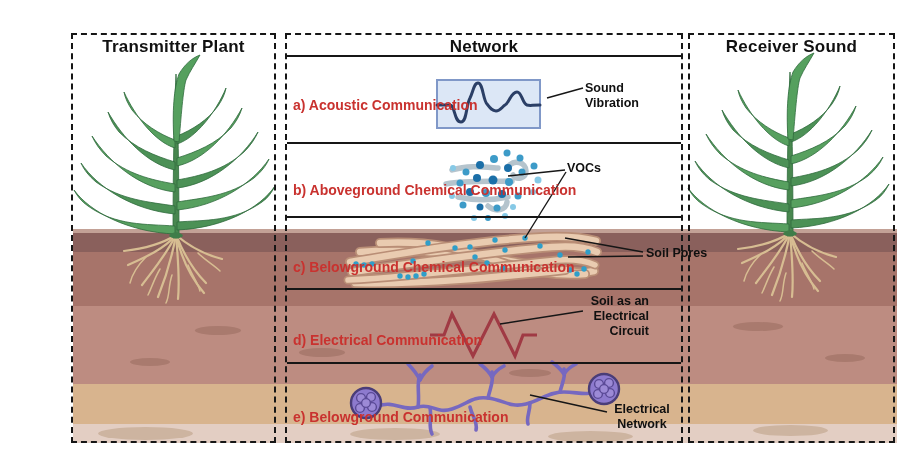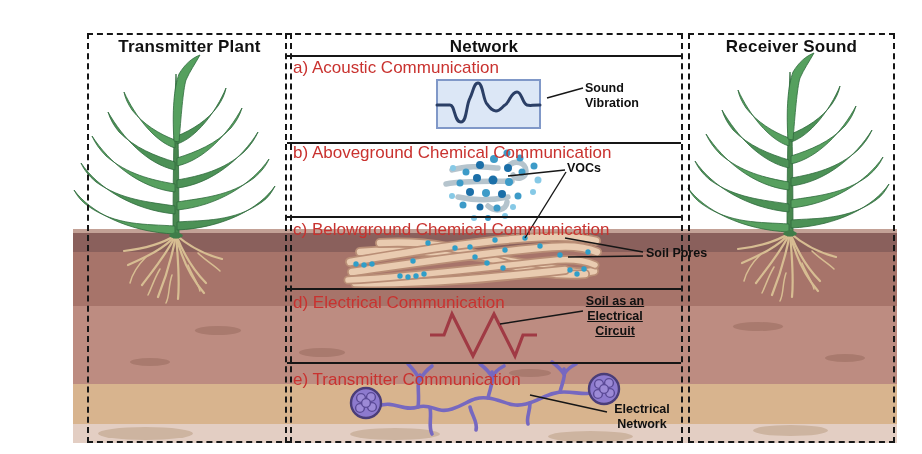--- a/index.html
+++ b/index.html
@@ -12,33 +12,33 @@
   .b1{top:4px;height:19px;background:#8a605c;}
   .b2{top:23px;height:54px;background:#a7746a;}
   .b3{top:77px;height:78px;background:#bd8c81;}
   .b4{top:155px;height:40px;background:#d8b48e;}
   .b5{top:195px;height:19px;background:#e3cec3;}
   .blob{position:absolute;border-radius:50%;}
   .blob.d3{background:#a97a6e;}
   .blob.d5{background:#cdb4a0;}
   
   .panel{position:absolute;top:33px;height:406px;border:2px dashed #161616;background:transparent;}
-  .panel-left{left:87px;width:201px;}
+  .panel-left{left:71px;width:201px;}
   .panel-mid{left:285px;width:394px;}
   .panel-right{left:688px;width:203px;}
   .panel-title{position:absolute;top:2px;left:0;width:100%;text-align:center;
                font-size:17px;font-weight:bold;color:#111;letter-spacing:0.2px;}
   .divider{position:absolute;left:0;width:100%;height:2.4px;background:#161616;}
-  .sec-head{position:absolute;left:6px;font-size:17px;font-weight:normal;color:#c9322f;}
+  .sec-head{position:absolute;left:6px;font-size:14px;font-weight:bold;color:#c9322f;margin-top:39px;}
   
   .ann{position:absolute;font-size:12.5px;font-weight:bold;color:#101010;line-height:1.18;}
   .ann-sound{left:585px;top:81px;width:66px;}
   .ann-vocs{left:567px;top:161px;width:60px;}
   .ann-pores{left:646px;top:246px;width:90px;}
-  .ann-circuit{left:581px;top:294px;width:68px;text-align:center;text-decoration:underline;}
+  .ann-circuit{left:581px;top:294px;width:68px;text-align:right;}
   .ann-myco{left:600px;top:402px;width:84px;text-align:center;}
   
   .overlay{position:absolute;left:0;top:0;width:922px;height:454px;}
 </style>
 </head>
 <body>
 
 <div class="canvas">
 
   <div class="soil">
@@ -257,21 +257,21 @@
     <div class="panel-title">Network</div>
     <div class="divider" style="top:20px"></div>
     <div class="divider" style="top:107px"></div>
     <div class="divider" style="top:181px"></div>
     <div class="divider" style="top:253px"></div>
     <div class="divider" style="top:327px"></div>
     <div class="sec-head" style="top:23px">a) Acoustic Communication</div>
     <div class="sec-head" style="top:108px">b) Aboveground Chemical Communication</div>
     <div class="sec-head" style="top:185px">c) Belowground Chemical Communication</div>
     <div class="sec-head" style="top:258px">d) Electrical Communication</div>
-    <div class="sec-head" style="top:335px">e) Transmitter Communication</div>
+    <div class="sec-head" style="top:335px">e) Belowground Communication</div>
   </div>
 
   <div class="panel panel-right">
     <div class="panel-title">Receiver Sound</div>
   </div>
 
   <div class="ann ann-sound">Sound Vibration</div>
   <div class="ann ann-vocs">VOCs</div>
   <div class="ann ann-pores">Soil Pores</div>
   <div class="ann ann-circuit">Soil as an Electrical Circuit</div>

